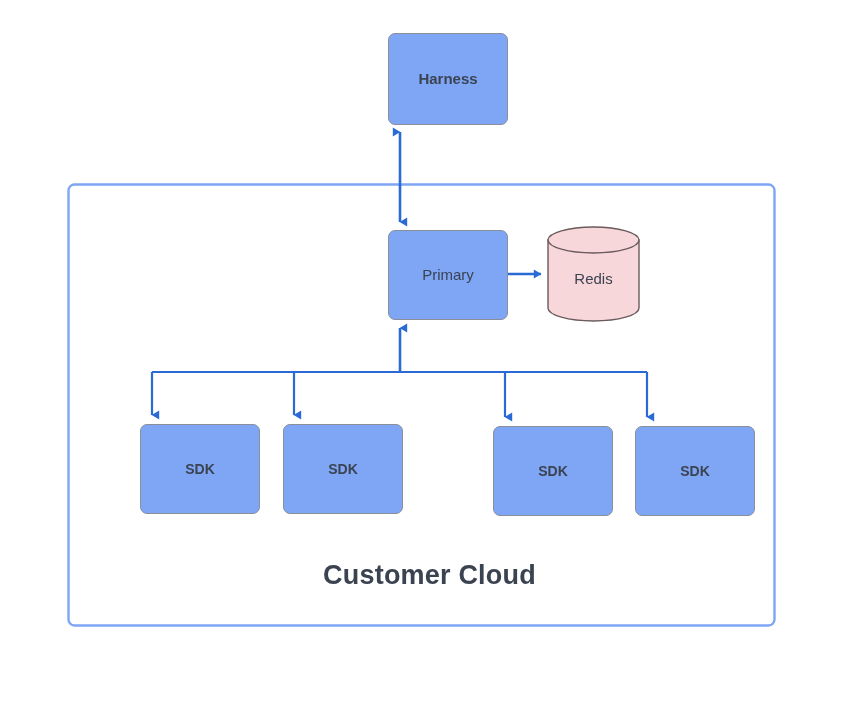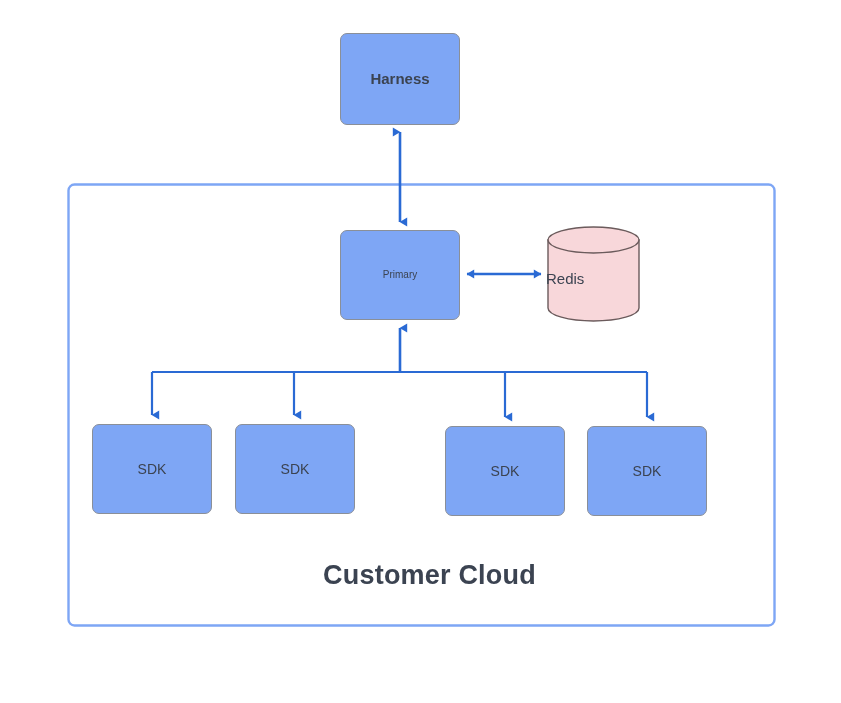--- a/index.html
+++ b/index.html
@@ -39,20 +39,21 @@
   .node-box {
     position: absolute;
     box-sizing: border-box;
     background: #7ea6f5;
     border: 1px solid #8a8f98;
     border-radius: 7px;
     display: flex;
     align-items: center;
     justify-content: center;
     color: #3b4351;
+    margin-left: 48px;
   }
   .node-label {
     color: #3b4351;
     text-align: center;
     line-height: 1.2;
     white-space: nowrap;
   }
 
   #node-harness {
     left: 340px;
@@ -61,46 +62,46 @@
     height: 92px;
   }
   #node-harness .node-label { font-size: 15px; font-weight: bold; }
 
   #node-primary {
     left: 340px;
     top: 230px;
     width: 120px;
     height: 90px;
   }
-  #node-primary .node-label { font-size: 10px; font-weight: normal; }
+  #node-primary .node-label { font-size: 15px; font-weight: normal; }
 
   #node-sdk-1 { left: 92px;  top: 424px; width: 120px; height: 90px; }
   #node-sdk-2 { left: 235px; top: 424px; width: 120px; height: 90px; }
   #node-sdk-3 { left: 445px; top: 426px; width: 120px; height: 90px; }
   #node-sdk-4 { left: 587px; top: 426px; width: 120px; height: 90px; }
-  .sdk-box .node-label { font-size: 14px; font-weight: normal; }
+  .sdk-box .node-label { font-size: 14px; font-weight: bold; }
 
   
   #node-redis {
     position: absolute;
     left: 546px;
     top: 226px;
     width: 95px;
     height: 96px;
   }
   #node-redis svg { display: block; }
   #redis-label-wrap {
     position: absolute;
     left: 0;
     top: 0;
     width: 95px;
     height: 96px;
     display: flex;
     align-items: center;
-    justify-content: flex-start;
+    justify-content: center;
     padding-top: 10px;
     box-sizing: border-box;
   }
   #redis-label-wrap .node-label {
     font-size: 15px;
     font-weight: normal;
     color: #3b4351;
   }
 
   

